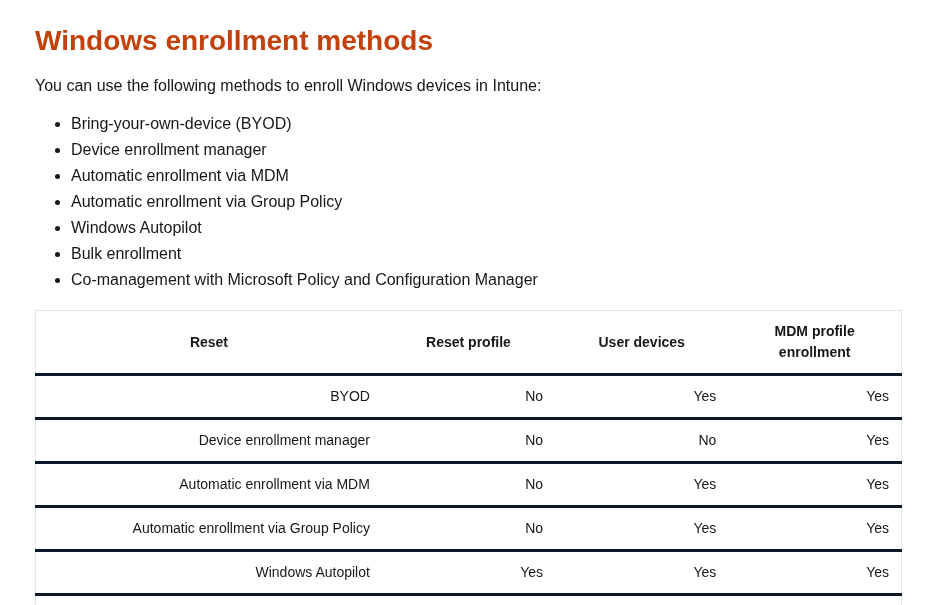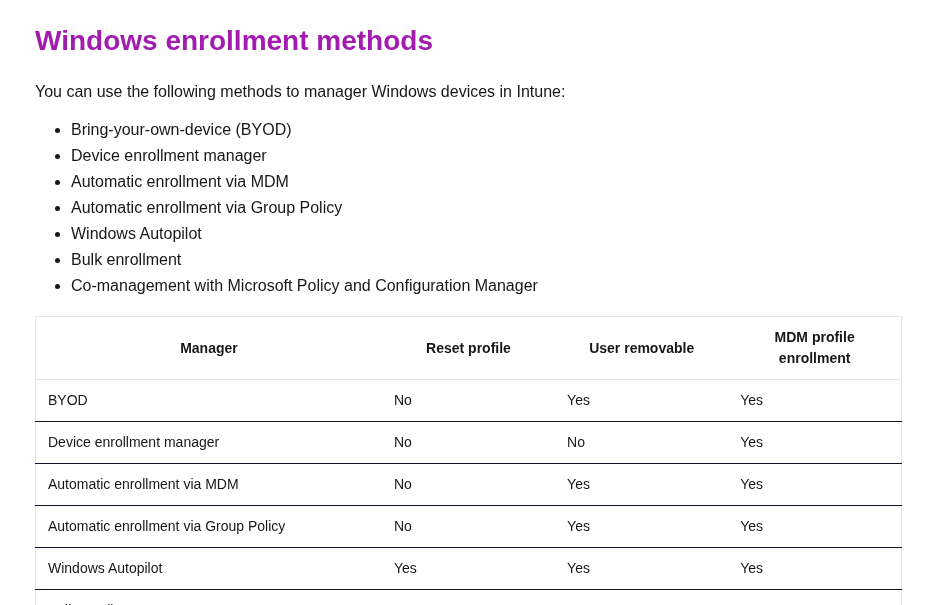--- a/index.html
+++ b/index.html
@@ -6,22 +6,22 @@
       font-family: 'Segoe UI', Tahoma, Geneva, Verdana, sans-serif;
       color: #171717;
       margin: 0;
       padding: 20px 35px;
       font-size: 16px;
       line-height: 1.5;
     }
     h1 {
       font-size: 28px;
       font-weight: 600;
-      margin: 0 0 18px 0;
-      color: #a21caf;
+      margin: 0 0 12px 0;
+      color: #c2410c;
     }
     p.intro {
       margin: 0 0 14px 0;
       font-size: 16px;
     }
     ul.methods-list {
       margin: 0 0 18px 0;
       padding-left: 36px;
       list-style-type: disc;
     }
@@ -37,57 +37,57 @@
     }
     thead th {
       font-weight: 600;
       text-align: center;
       padding: 10px 12px;
       border-bottom: 1px solid #e6e6e6;
       font-size: 14px;
       background: #ffffff;
     }
     tbody td {
-      text-align: left;
+      text-align: right;
       padding: 10px 12px;
-      border-top: 1px solid #0f172a;
+      border-top: 3px solid #0f172a;
       font-size: 14px;
     }
     thead th:first-child {
       width: 40%;
     }
     thead th:nth-child(2),
     thead th:nth-child(3),
     thead th:nth-child(4) {
       width: 20%;
     }
   </style>
 </head>
 <body>
 
 <h1>Windows enrollment methods</h1>
 
-<p class="intro">You can use the following methods to manager Windows devices in Intune:</p>
+<p class="intro">You can use the following methods to enroll Windows devices in Intune:</p>
 
 <ul class="methods-list">
   <li>Bring-your-own-device (BYOD)</li>
   <li>Device enrollment manager</li>
   <li>Automatic enrollment via MDM</li>
   <li>Automatic enrollment via Group Policy</li>
   <li>Windows Autopilot</li>
   <li>Bulk enrollment</li>
   <li>Co-management with Microsoft Policy and Configuration Manager</li>
 </ul>
 
 <table>
   <thead>
     <tr>
-      <th>Manager</th>
+      <th>Reset</th>
       <th>Reset profile</th>
-      <th>User removable</th>
+      <th>User devices</th>
       <th>MDM profile enrollment</th>
     </tr>
   </thead>
   <tbody>
     <tr>
       <td>BYOD</td>
       <td>No</td>
       <td>Yes</td>
       <td>Yes</td>
     </tr>

